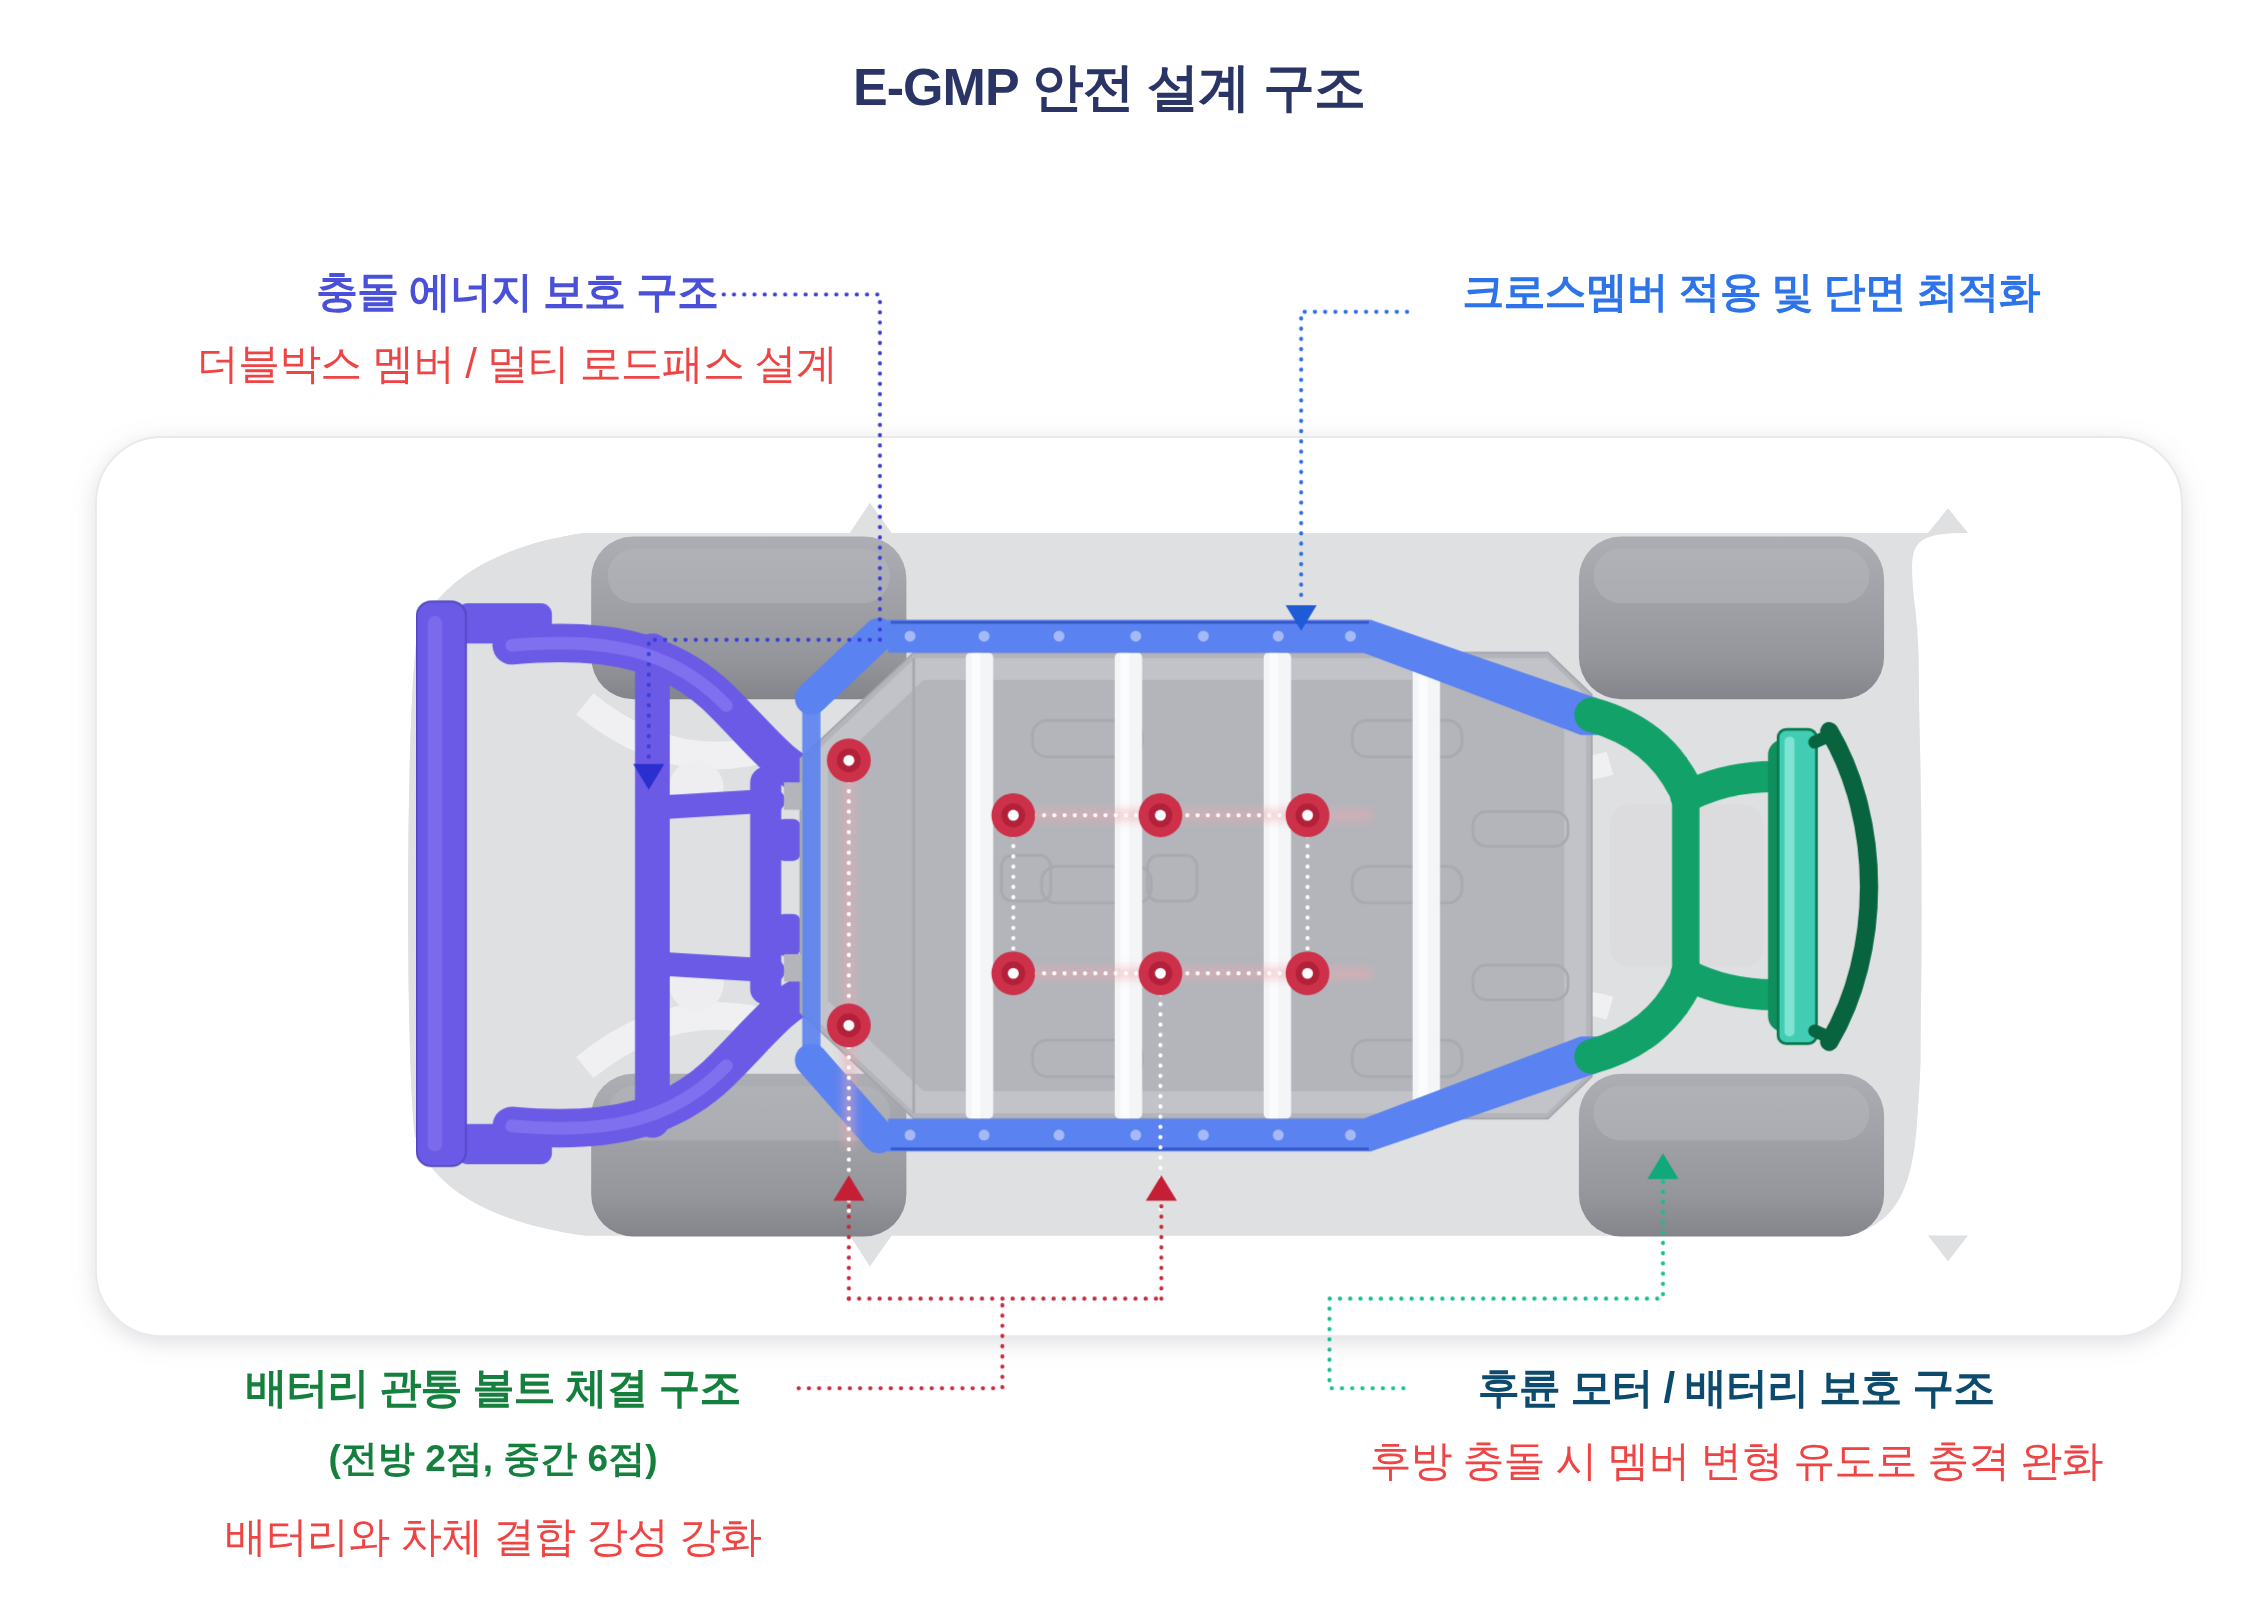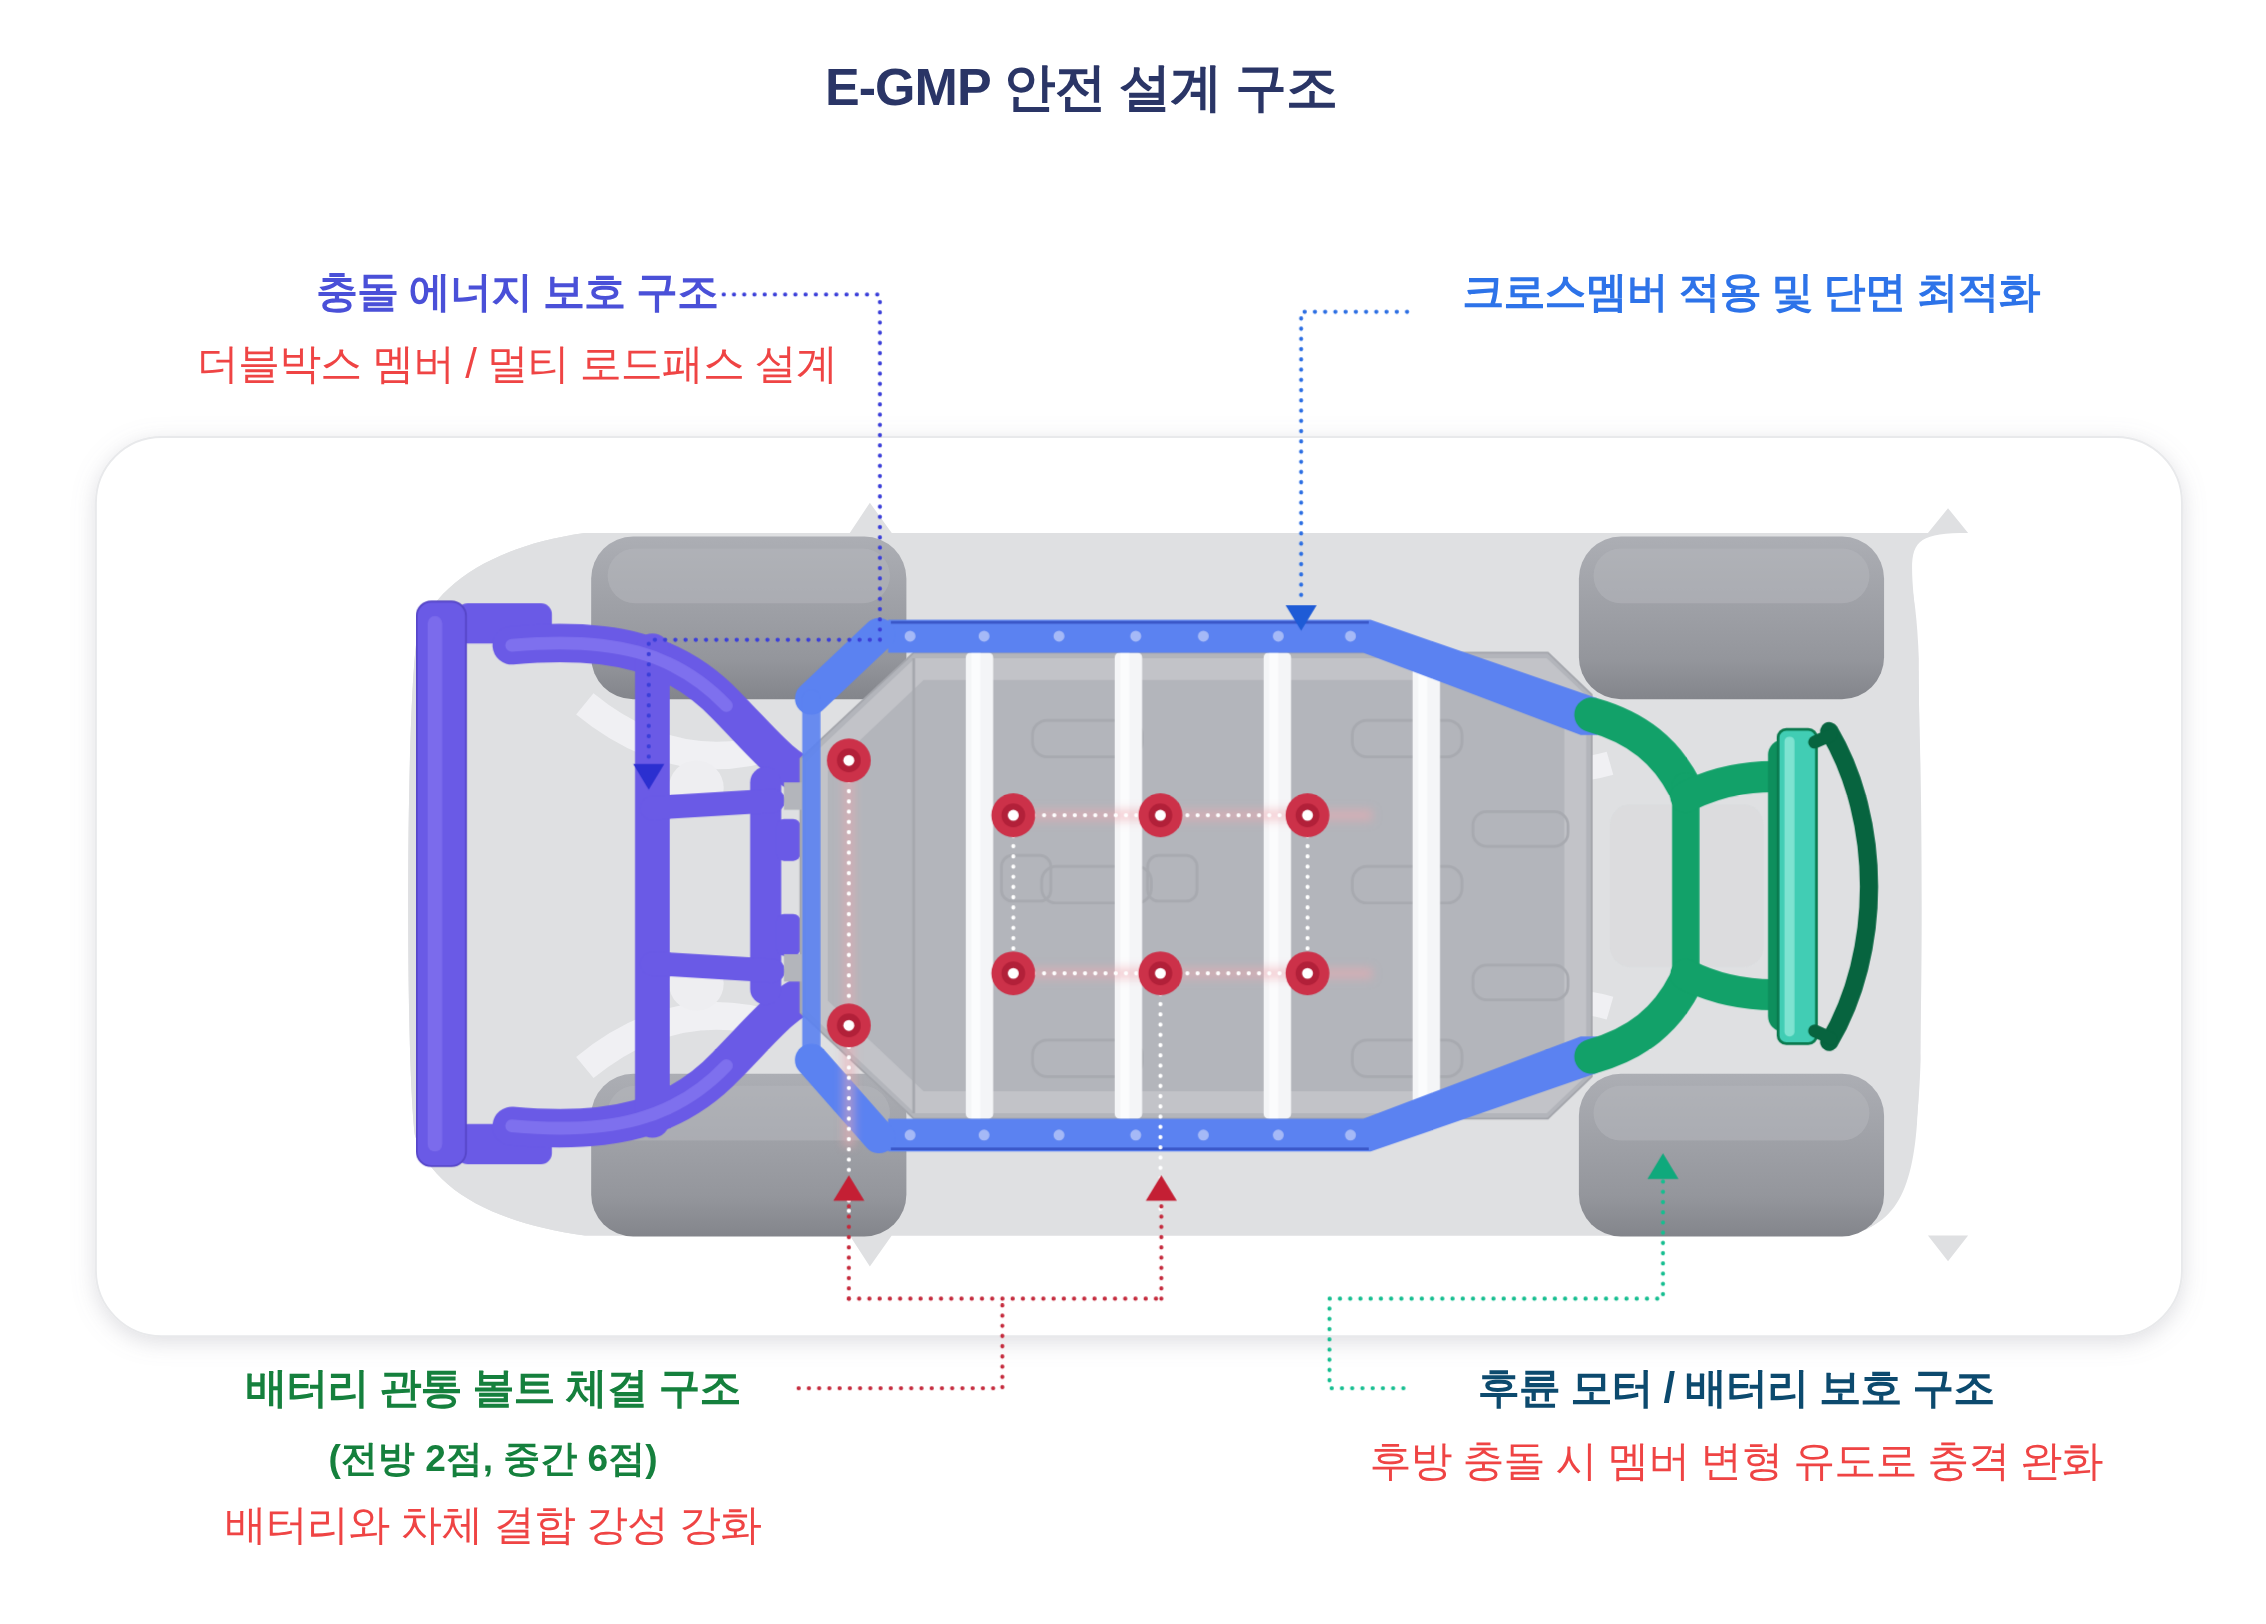--- a/index.html
+++ b/index.html
@@ -2,28 +2,28 @@
 <html style="font-size:14.6px"><head>
 <meta charset="utf-8">
 <style>
   html,body{margin:0;padding:0;background:#fff;}
   #canvas{
     position:relative;width:2266px;height:1625px;background:#FFFFFF;overflow:hidden;
     font-family:"Liberation Sans","DejaVu Sans",sans-serif;
   }
   .abs{position:absolute;}
   #main-title{
-    left:1081px;top:53px;transform:translateX(-50%);
+    left:1109px;top:53px;transform:translateX(-50%);
     font-size:52px;font-weight:800;color:#2A3566;letter-spacing:-0.9px;white-space:nowrap;
   }
   .label-block{transform:translateX(-50%);text-align:center;white-space:nowrap;}
   .label-title{font-size:42px;font-weight:800;line-height:48px;letter-spacing:-0.9px;}
   .label-note{font-size:37px;font-weight:700;line-height:46px;margin-top:24px;}
   .label-sub{font-size:42px;font-weight:400;line-height:48px;color:#ef4444;margin-top:24px;letter-spacing:-0.9px;}
-  .label-sub.tight{margin-top:19px;}
+  .label-sub.tight{margin-top:31px;}
   #label-front{left:517px;top:268px;}
   #label-cross{left:1751px;top:268px;}
   #label-bolt{left:493px;top:1364px;}
   #label-rear{left:1736px;top:1364px;}
   #label-front .label-title{color:#4A50D8;}
   #label-cross .label-title{color:#2D73E9;}
   #label-bolt .label-title,#label-bolt .label-note{color:#15803d;}
   #label-rear .label-title{color:#0c4a6e;}
   svg{position:absolute;left:0;top:0;}
 </style>

